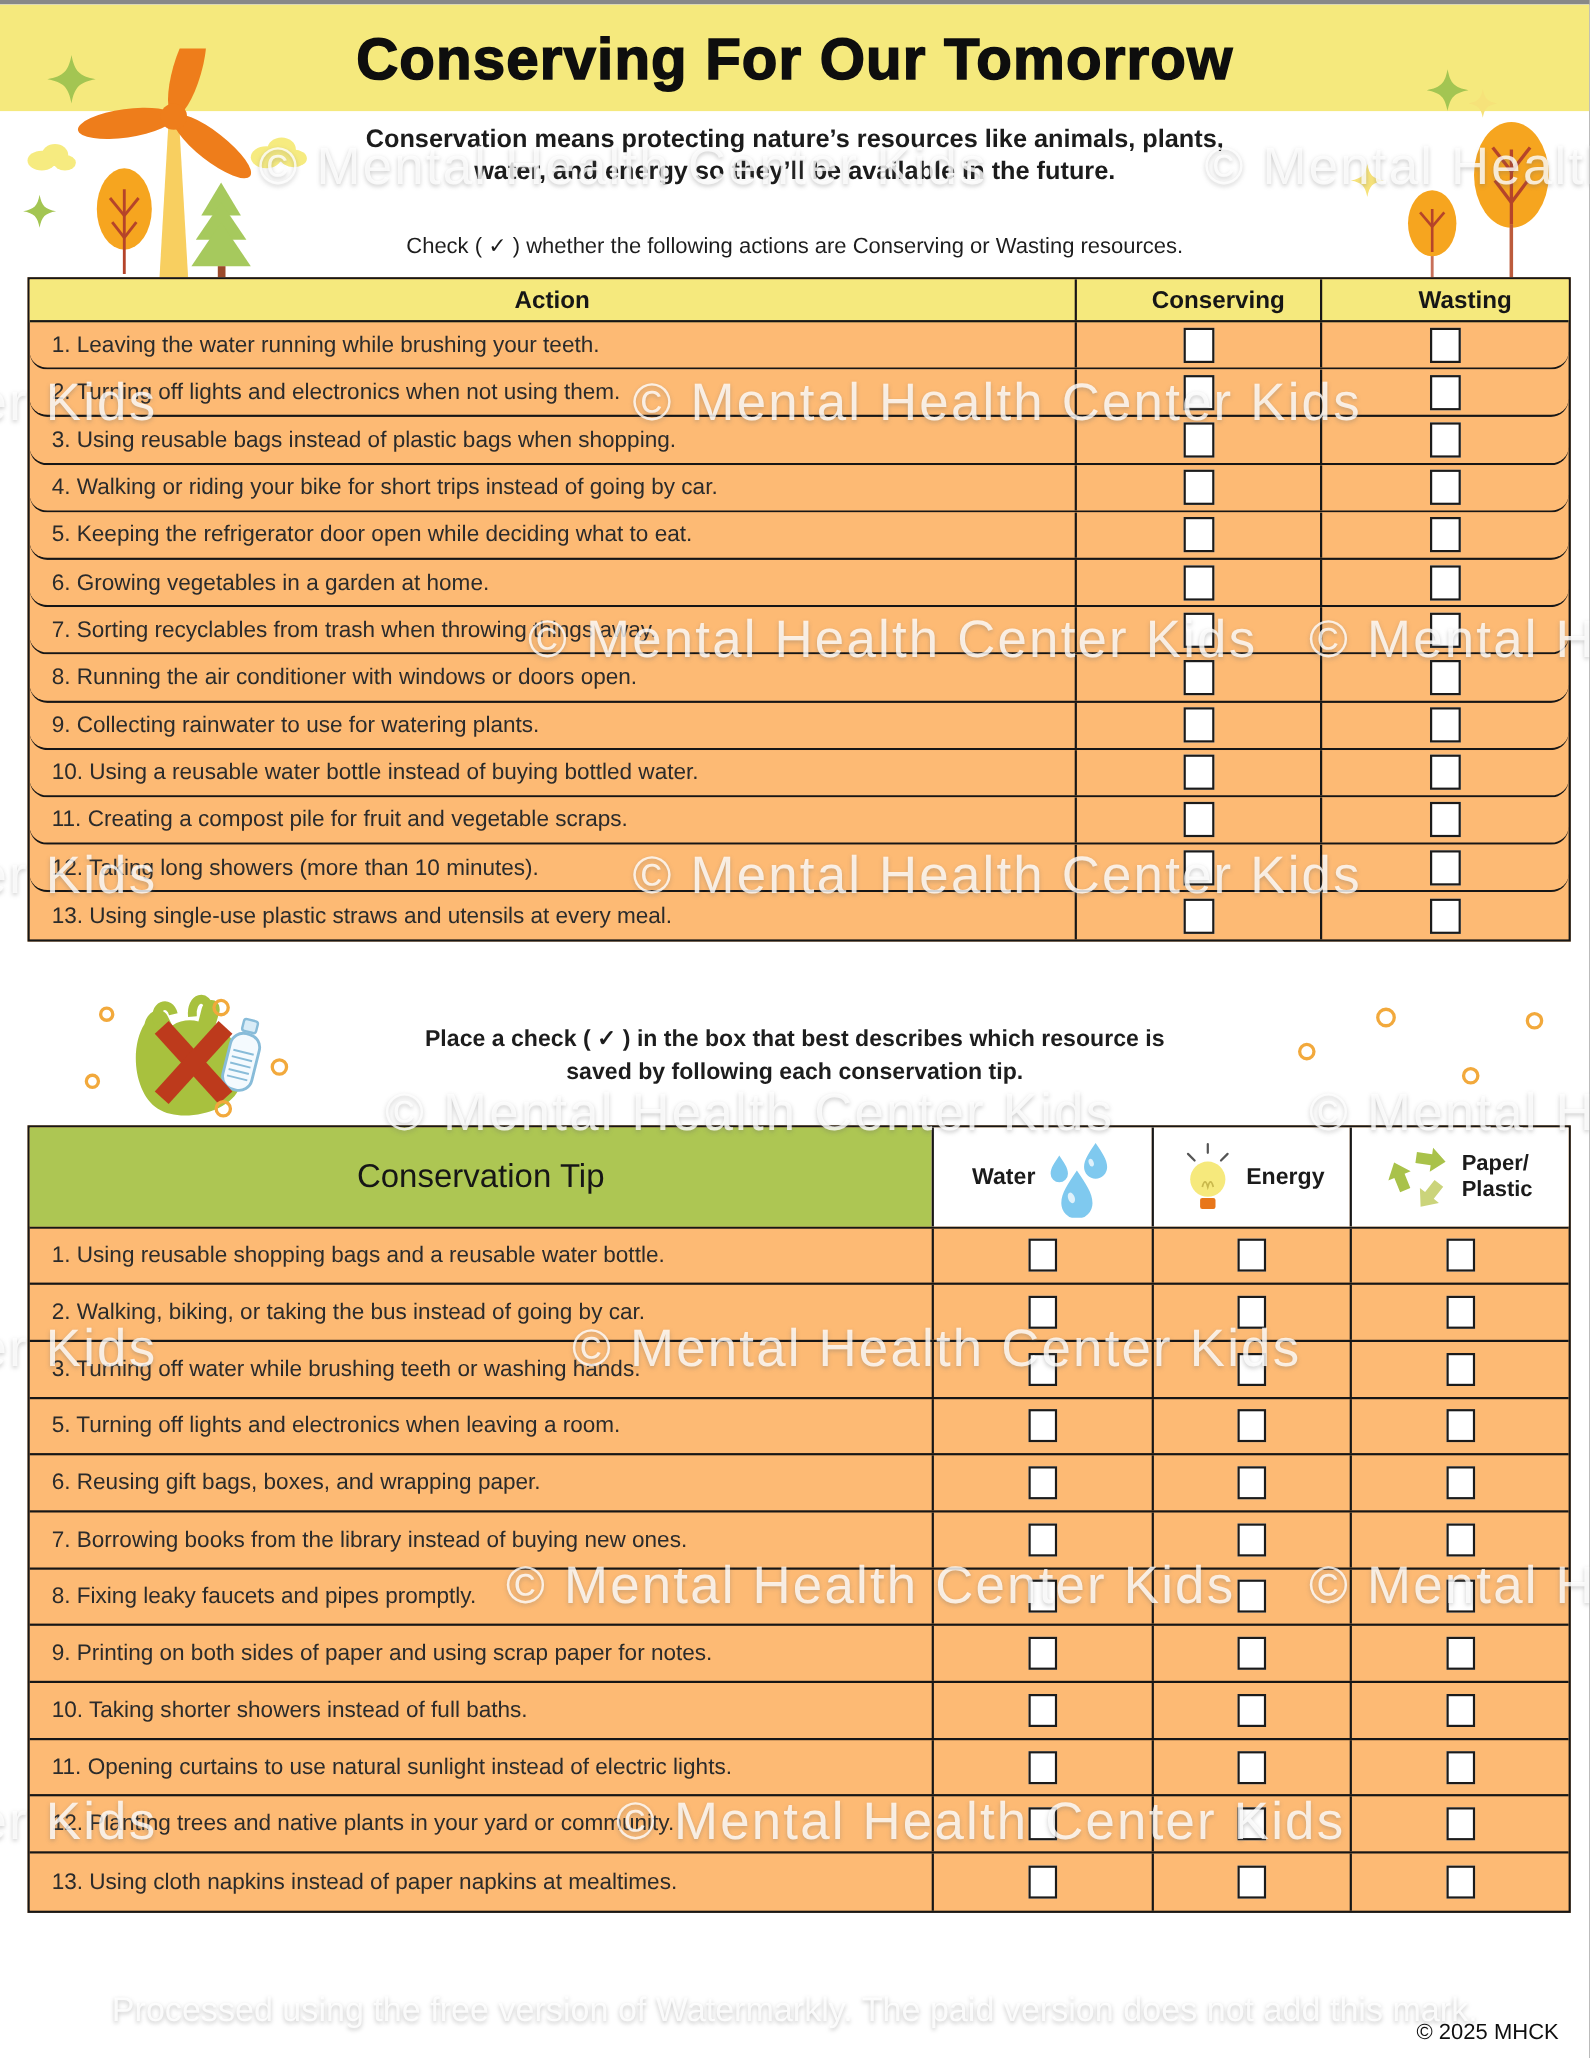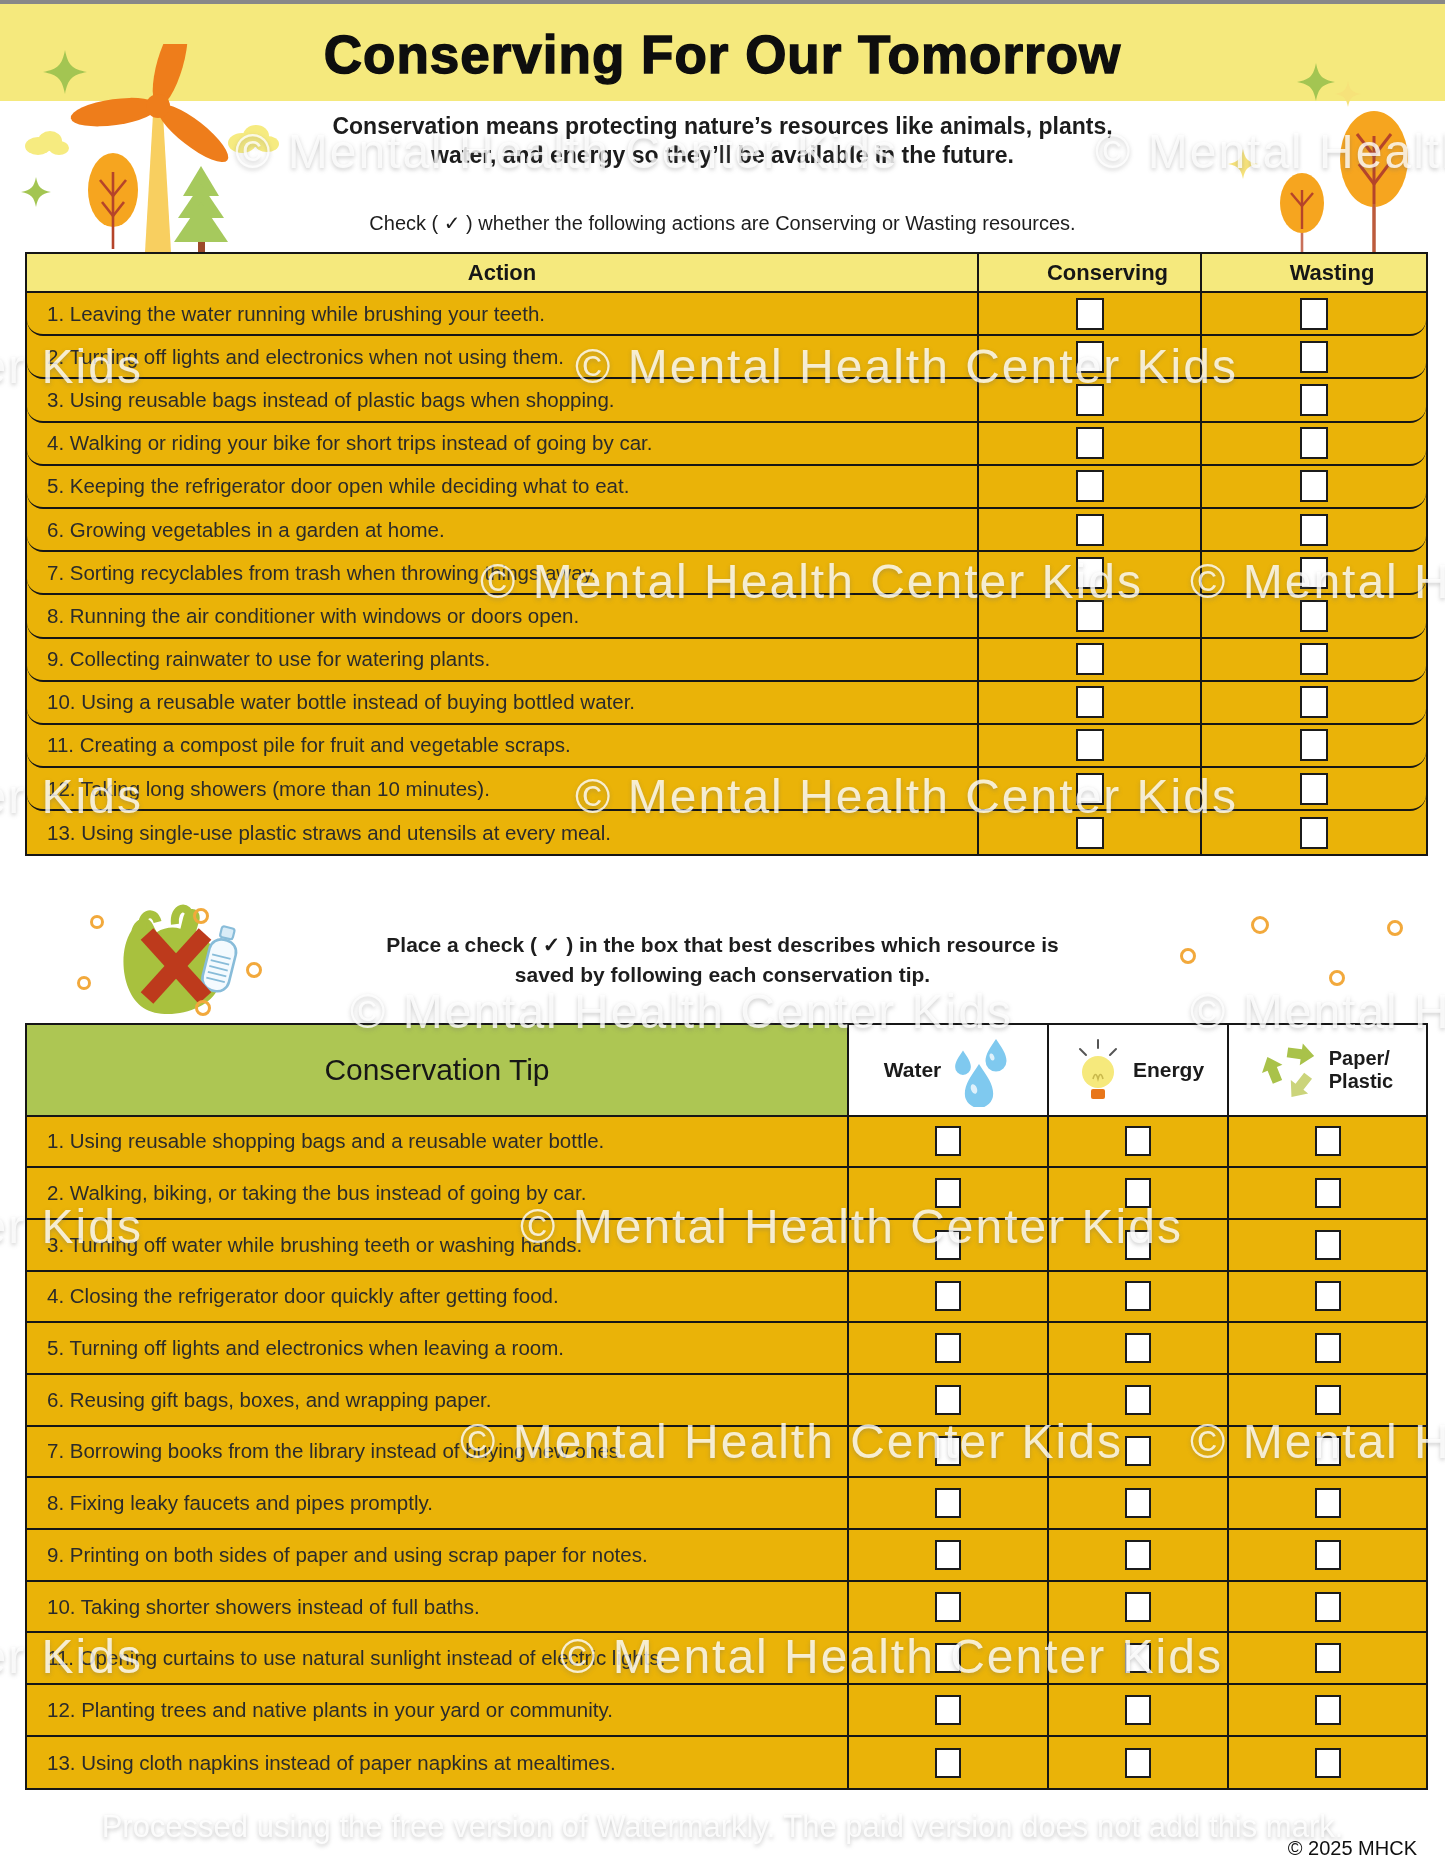--- a/index.html
+++ b/index.html
@@ -9,21 +9,21 @@
   .title{position:absolute;left:0;top:22px;width:100%;text-align:center;
          font-size:53px;line-height:58px;font-weight:bold;color:#0e0e0e;
          letter-spacing:1px;-webkit-text-stroke:1.4px #0e0e0e;}
   .subtitle{position:absolute;left:0;top:108px;width:100%;text-align:center;
             font-size:23px;line-height:29px;font-weight:bold;color:#1c1c1c;}
   .inst1{position:absolute;left:0;top:207px;width:100%;text-align:center;
          font-size:20px;color:#1d1d1d;}
   .inst2{position:absolute;left:0;top:926px;width:100%;text-align:center;
          font-size:21px;line-height:30px;font-weight:600;color:#1d1d1d;}
 
-  .tbl{position:absolute;left:25px;width:1403px;border:2.5px solid #161616;background:#eab308;
+  .tbl{position:absolute;left:25px;width:1403px;border:2.5px solid #161616;background:#fdba74;
        box-sizing:border-box;}
   .tbl *{box-sizing:border-box;}
   .tbl1{top:248px;}
   .tbl2{top:1019px;}
   .hdr1{display:grid;grid-template-columns:1fr 223px 226px;height:39px;background:#F5E97D;
         border-bottom:2.5px solid #161616;}
   .hdr1 > div{display:flex;align-items:center;justify-content:center;
               font-size:22px;font-weight:600;color:#161616;}
   .hdr1 > div + div{border-left:2px solid #161616;padding-left:36px;}
   .t1row{display:grid;grid-template-columns:1fr 223px 226px;height:43.2px;
@@ -402,32 +402,20 @@
             <span class="cb small"></span>
           </div>
           <div class="boxcell">
             <span class="cb small"></span>
           </div>
           <div class="boxcell">
             <span class="cb small"></span>
           </div>
         </div>
         <div class="t2row">
-          <div class="textcell">4. Closing the refrigerator door quickly after getting food.</div>
-          <div class="boxcell">
-            <span class="cb small"></span>
-          </div>
-          <div class="boxcell">
-            <span class="cb small"></span>
-          </div>
-          <div class="boxcell">
-            <span class="cb small"></span>
-          </div>
-        </div>
-        <div class="t2row">
           <div class="textcell">5. Turning off lights and electronics when leaving a room.</div>
           <div class="boxcell">
             <span class="cb small"></span>
           </div>
           <div class="boxcell">
             <span class="cb small"></span>
           </div>
           <div class="boxcell">
             <span class="cb small"></span>
           </div>

